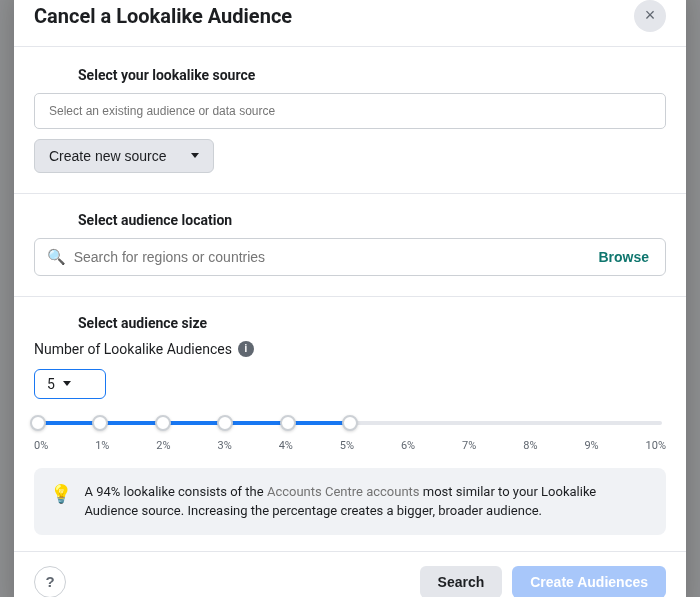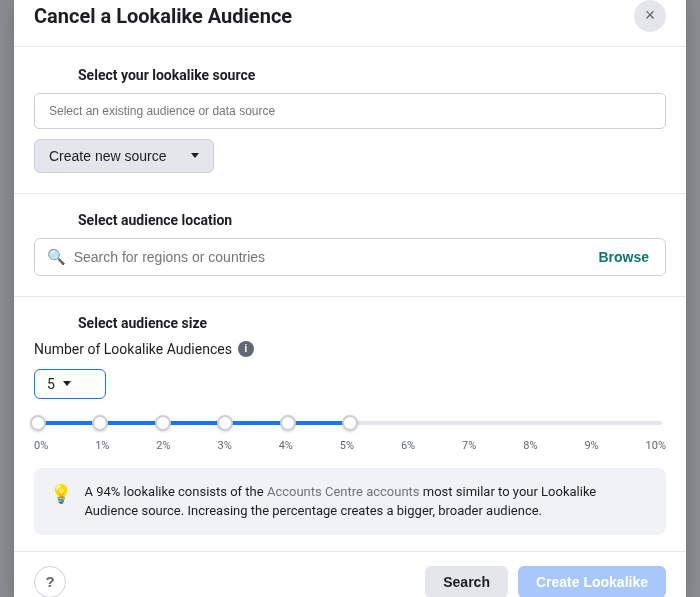--- a/index.html
+++ b/index.html
@@ -369,18 +369,18 @@
         </div>
       </div>
     </div>
 
     <div class="modal-footer">
       <button class="help-btn">
         <span>?</span>
       </button>
       <div class="footer-right">
         <button class="cancel-btn">Search</button>
-        <button class="create-audience-btn">Create Lookalike</button>
+        <button class="create-audience-btn">Create Audiences</button>
       </div>
     </div>
 
   </div>
 </div>
 
 </body></html>

